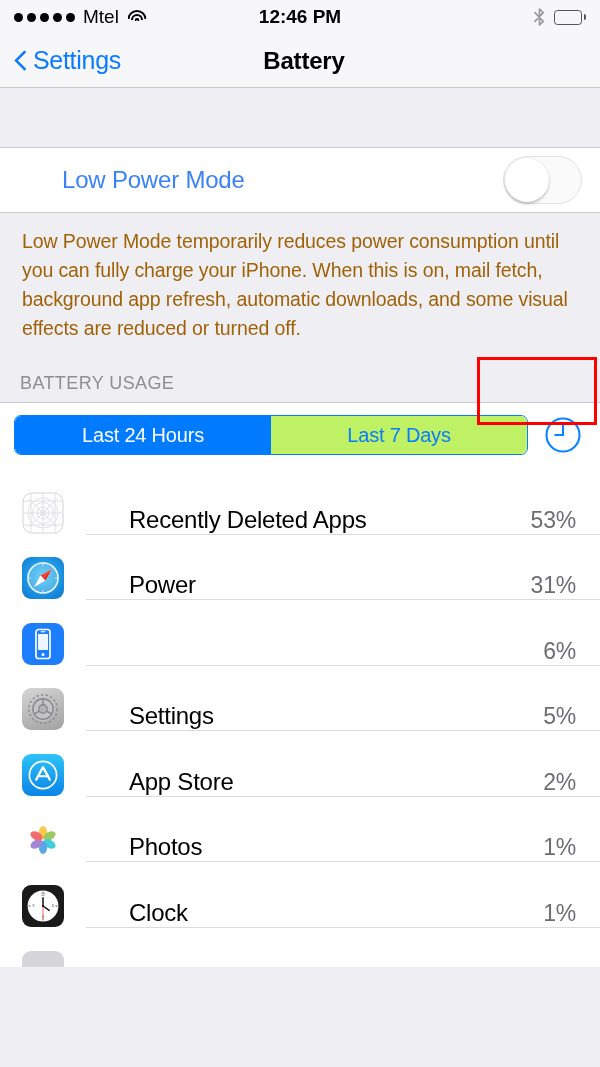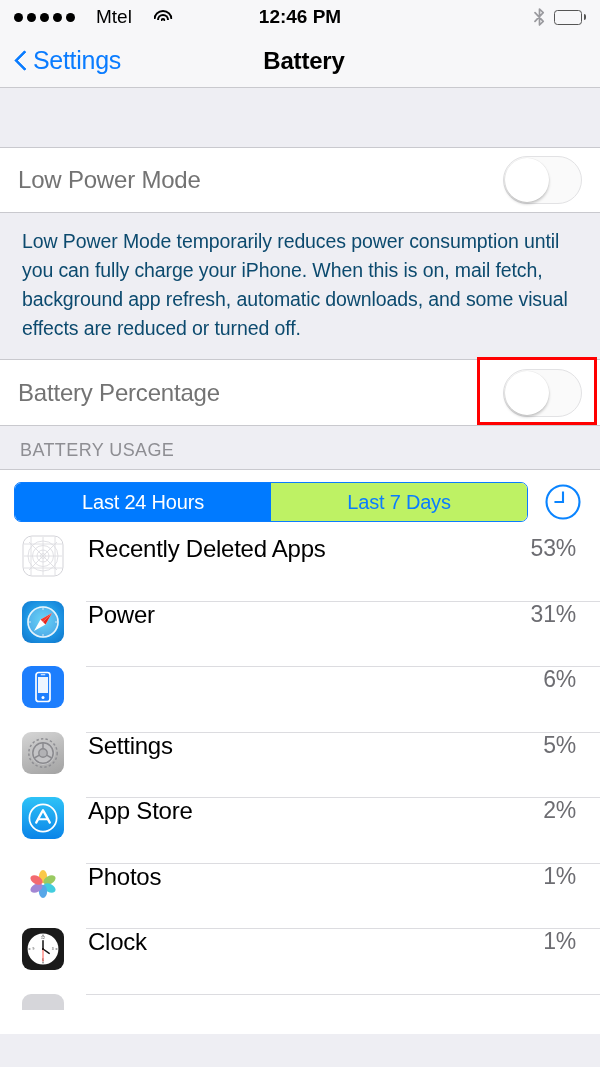--- a/index.html
+++ b/index.html
@@ -11,21 +11,21 @@
     overflow:hidden;
   }
   .screen { position:relative; width:600px; height:1067px; background:#eeeef3; }
 
   
   .statusbar {
     height:34px; background:#f7f7f9;
     display:flex; align-items:center;
     padding:0 14px; position:relative;
   }
-  .sb-left { display:flex; align-items:center; gap:21px; }
+  .sb-left { display:flex; align-items:center; gap:8px; }
   .sb-dots { display:flex; gap:4px; align-items:center; }
   .sb-dot { width:9px; height:9px; border-radius:50%; background:#000; display:block; }
   .sb-carrier { font-size:19px; color:#000; letter-spacing:0px; }
   .wifi { width:20px; height:15px; position:relative; display:block; }
   .wifi i { position:absolute; left:50%; transform:translateX(-50%);
             border:2.1px solid #000; border-bottom:none; border-radius:50% 50% 0 0 / 100% 100% 0 0; }
   .wifi i.a { width:19px; height:9px; top:0px; }
   .wifi i.b { width:12px; height:6px; top:4px; }
   .wifi i.c { width:5px;  height:3px; top:8px; }
   .sb-time {
@@ -60,39 +60,39 @@
     font-size:24px; font-weight:bold; color:#000; letter-spacing:-0.2px;
     pointer-events:none;
   }
 
   
   .gap { background:#eeeef3; }
   .cell {
     background:#fff; display:flex; align-items:center;
     padding:0 18px; position:relative;
   }
-  .cell-title { font-size:24px; color:#737373; letter-spacing:-0.2px; }
+  .cell-title { font-size:24px; color:#3b82f6; letter-spacing:-0.2px;margin-left:44px; }
   .hairline-top { box-shadow:inset 0 1px 0 #c9c9ce; }
   .hairline-both { box-shadow:inset 0 1px 0 #c9c9ce, inset 0 -1px 0 #c9c9ce; }
 
   
   .toggle {
     margin-left:auto; width:79px; height:48px; border-radius:24px;
     background:#fafafa; border:1px solid #e2e2e4; position:relative;
     flex:none; cursor:pointer;
   }
   .toggle .knob {
     position:absolute; top:1px; left:1px; width:44px; height:44px;
     border-radius:50%; background:#fff;
     box-shadow:0 2px 3px rgba(0,0,0,0.22), 0 0 0 0.5px rgba(0,0,0,0.05);
   }
 
   
   .footer-text {
-    background:#eeeef3; color:#0c4a6e;
+    background:#eeeef3; color:#a16207;
     font-size:19.5px; line-height:29px; letter-spacing:-0.1px;
     padding:14px 22px 16px 22px;
   }
   .section-header {
     background:#eeeef3; color:#8e8e93;
     font-size:18px; letter-spacing:0.4px;
     padding:14px 14px 8px 20px; text-transform:uppercase;
   }
 
   
@@ -105,22 +105,22 @@
     flex:1; display:flex; align-items:center; justify-content:center;
     font-size:20px; letter-spacing:-0.2px; cursor:pointer;
   }
   .seg.active { background:#007aff; color:#fff; }
   .seg.inactive { background:#bef264; color:#0a7cff; }
   .clock-btn { width:42px; height:42px; flex:none; cursor:pointer; }
 
   
   .applist { background:#fff; }
   .approw {
-    display:flex; align-items:flex-start; height:65.5px;
-    padding-left:22px; padding-right:24px; position:relative;
+    display:flex; align-items:flex-end; height:65.5px;
+    padding-left:22px; padding-right:24px; position:relative;gap:41px;
   }
   .approw + .approw::before {
     content:""; position:absolute; top:0; left:86px; right:0; height:1px; background:#dcdce0;
   }
   .appicon { width:42px; height:42px; flex:none; border-radius:9px; overflow:hidden; position:relative; }
   .appname { font-size:24px; color:#000; letter-spacing:-0.25px; margin-left:24px; }
   .apppct { margin-left:auto; font-size:23px; color:#6d6d72; letter-spacing:-0.2px; }
 
   
   .ic-safari { background:radial-gradient(circle at 50% 45%, #3ec8f5 0%, #1a8fe0 62%, #0f74c8 100%); }
@@ -187,26 +187,20 @@
 
   <div class="cell hairline-both" style="height:66px">
     <span class="cell-title">Low Power Mode</span>
     <span class="toggle">
       <span class="knob"></span>
     </span>
   </div>
 
   <div class="footer-text">Low Power Mode temporarily reduces power consumption until you can fully charge your iPhone. When this is on, mail fetch, background app refresh, automatic downloads, and some visual effects are reduced or turned off.</div>
 
-  <div class="cell hairline-both" style="height:67px">
-    <span class="cell-title">Battery Percentage</span>
-    <span class="toggle">
-      <span class="knob"></span>
-    </span>
-  </div>
 
 
   <div class="section-header">BATTERY USAGE</div>
 
   <div class="seg-row hairline-top">
     <div class="segmented">
       <div class="seg active">Last 24 Hours</div>
       <div class="seg inactive">Last 7 Days</div>
     </div>
     <div class="clock-btn">

